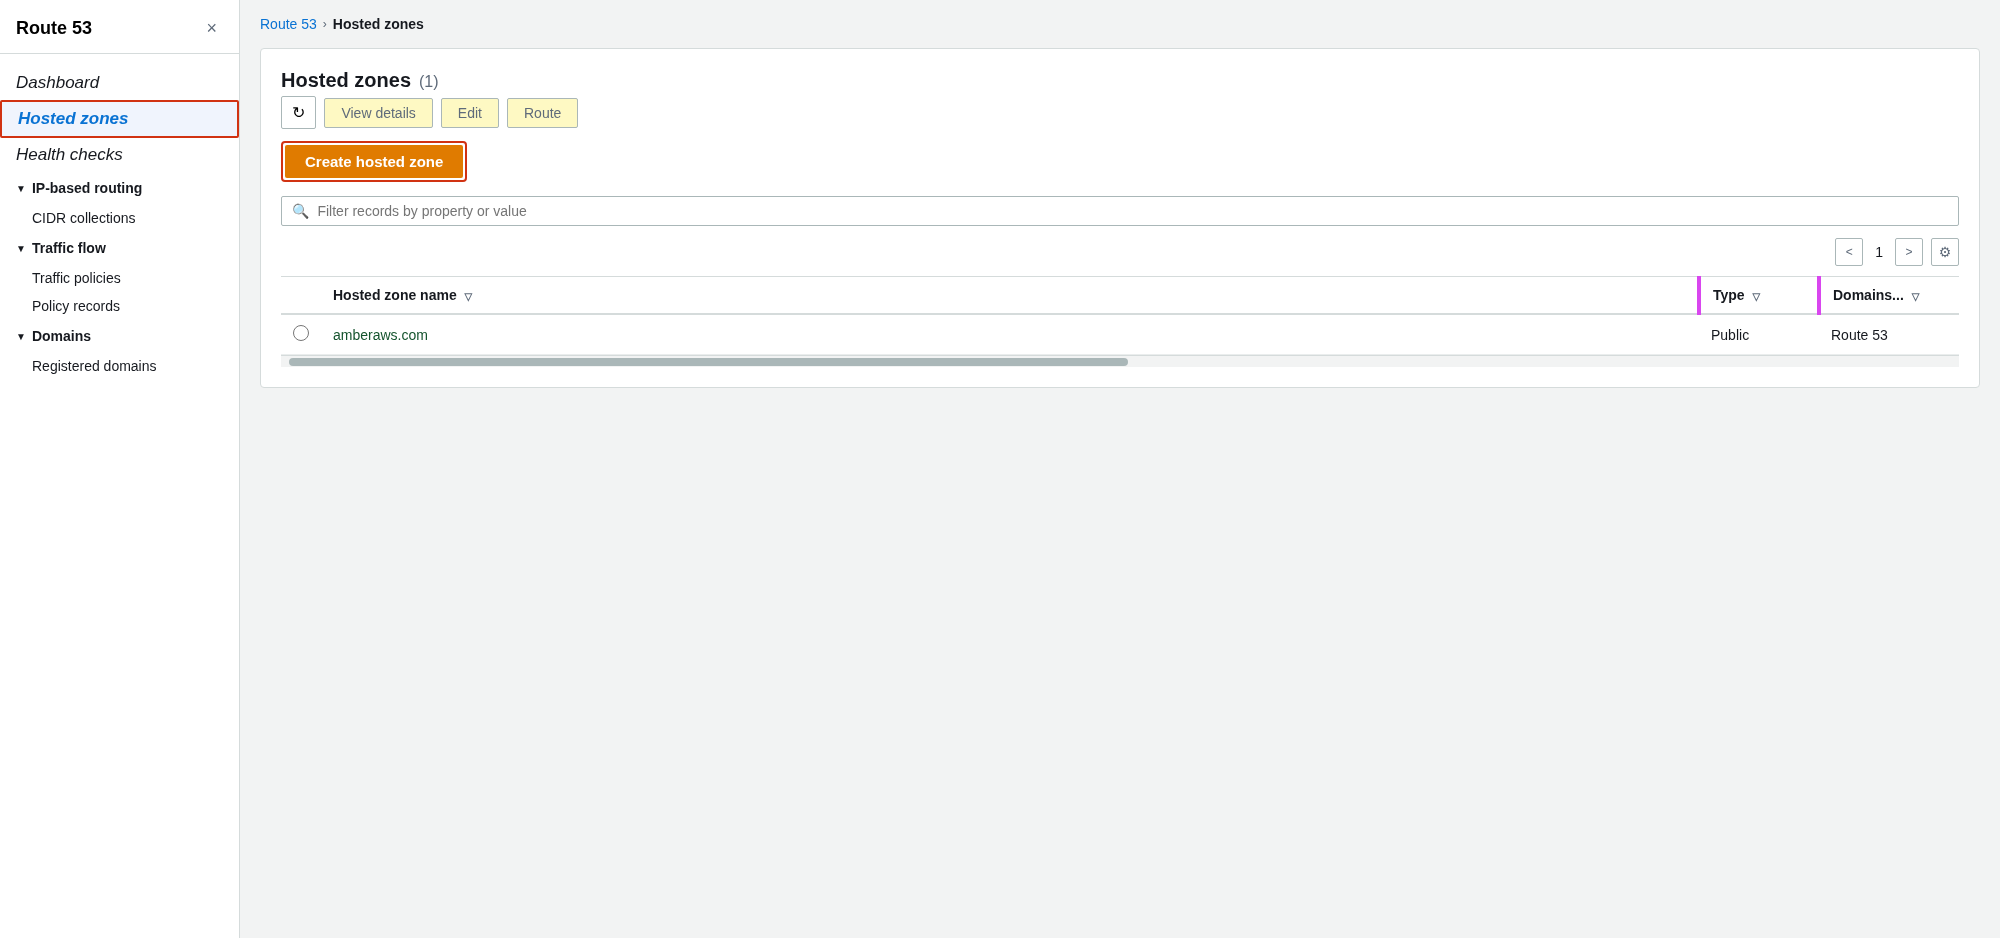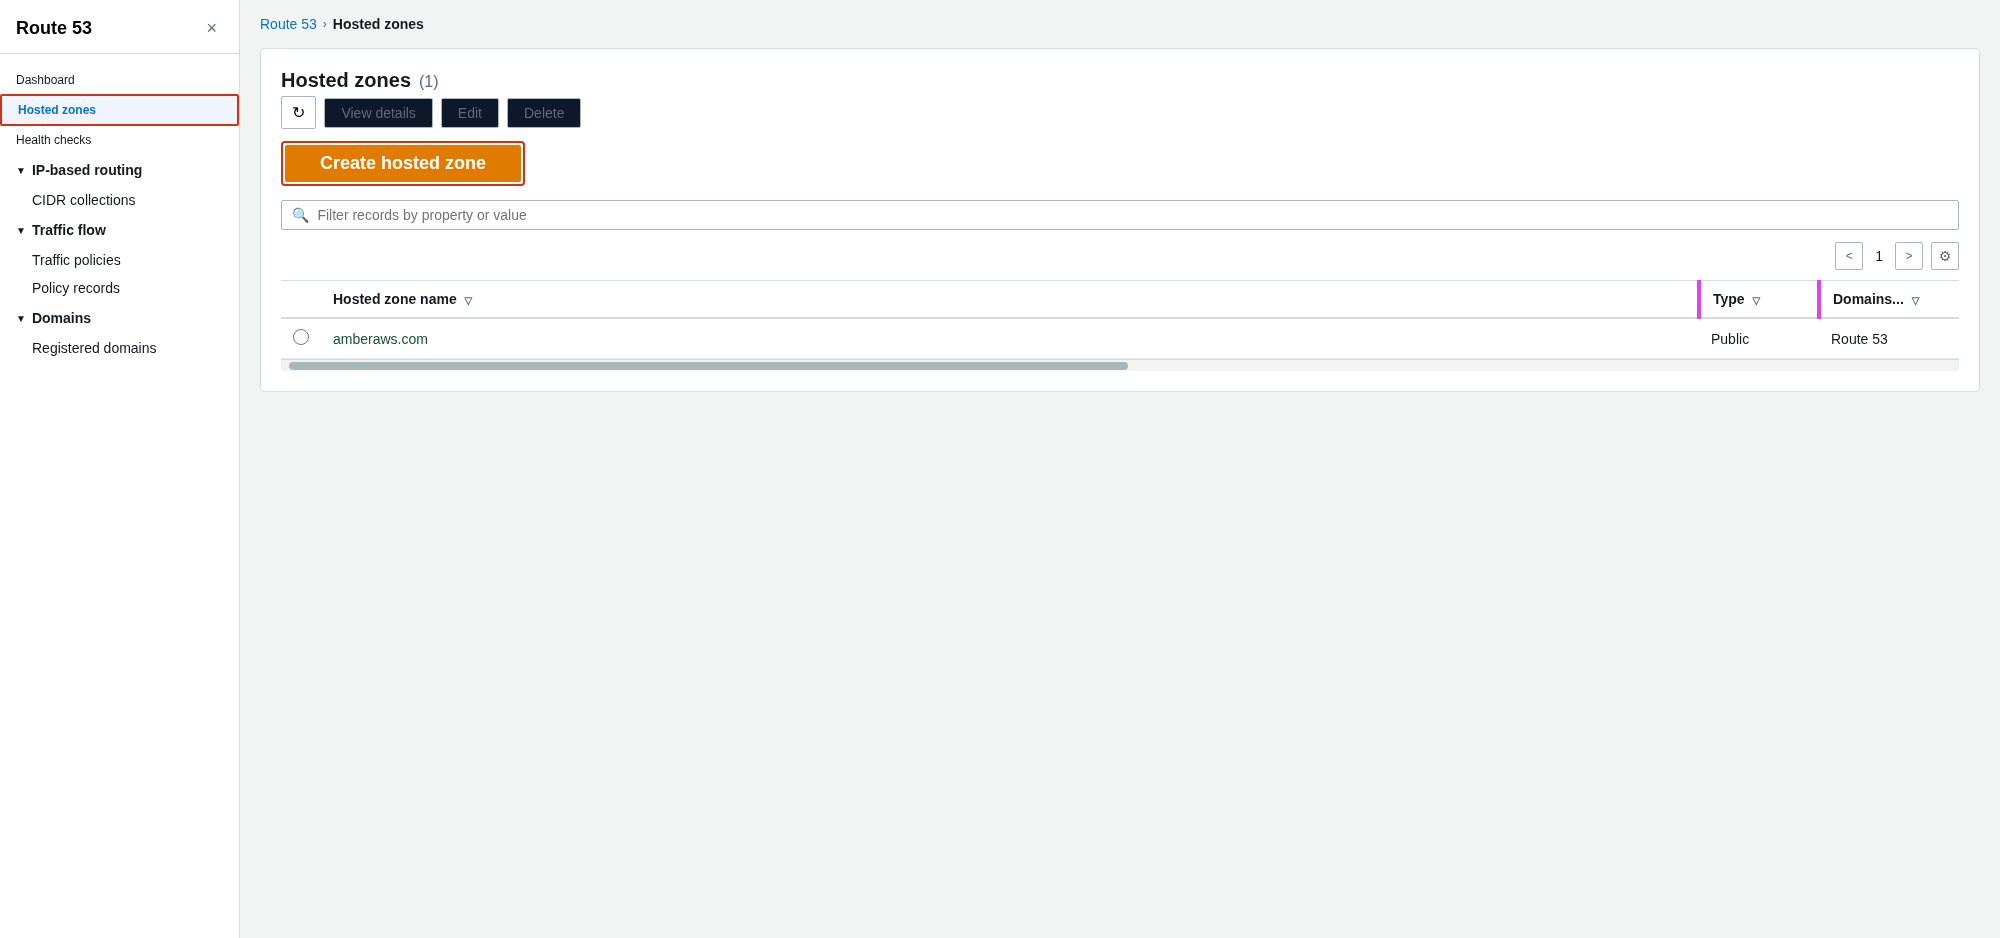--- a/index.html
+++ b/index.html
@@ -45,21 +45,22 @@
     }
     .sidebar-nav {
       padding: 12px 0;
     }
     .nav-item {
       display: block;
       padding: 7px 16px;
       color: #0972d3;
       text-decoration: none;
       cursor: pointer;
-      font-size: 12px;
+      font-size: 17px;
+      font-style: italic;
     }
     .nav-item.plain {
       color: #16191f;
     }
     .nav-item.active {
       color: #0972d3;
       font-weight: 700;
       background: #f0f4fd;
       border: 2px solid #d13212;
       border-radius: 2px;
@@ -157,21 +158,21 @@
     
     .toolbar {
       display: flex;
       align-items: center;
       gap: 8px;
       margin-bottom: 12px;
     }
     .btn {
       padding: 6px 16px;
       border: 1px solid #aab7b8;
-      background: #0f172a;
+      background: #fef9c3;
       border-radius: 2px;
       cursor: pointer;
       font-size: 14px;
       color: #5f6b7a;
     }
     .btn-refresh {
       padding: 6px 10px;
       border: 1px solid #aab7b8;
       background: #fff;
       border-radius: 2px;
@@ -184,23 +185,23 @@
       border: 2px solid #d13212;
       border-radius: 4px;
       padding: 2px;
       display: inline-flex;
     }
     .btn-primary {
       background: #e07b00;
       border: none;
       border-radius: 2px;
       color: #fff;
-      font-size: 18px;
-      font-weight: 700;
-      padding: 8px 35px;
+      font-size: 15px;
+      font-weight: 700;
+      padding: 8px 20px;
       cursor: pointer;
     }
 
     
     .search-bar {
       display: flex;
       align-items: center;
       border: 1px solid #aab7b8;
       border-radius: 2px;
       padding: 6px 10px;
@@ -377,21 +378,21 @@
     <div class="card-header">
       <span class="card-title">Hosted zones</span>
       <span class="card-count">(1)</span>
     </div>
 
     
     <div class="toolbar">
       <button class="btn-refresh">↻</button>
       <button class="btn">View details</button>
       <button class="btn">Edit</button>
-      <button class="btn">Delete</button>
+      <button class="btn">Route</button>
     </div>
 
     
     <div class="btn-primary-wrapper" style="margin-bottom: 14px;">
       <button class="btn-primary">Create hosted zone</button>
     </div>
 
     
     <div class="search-bar">
       <span class="search-icon">🔍</span>

